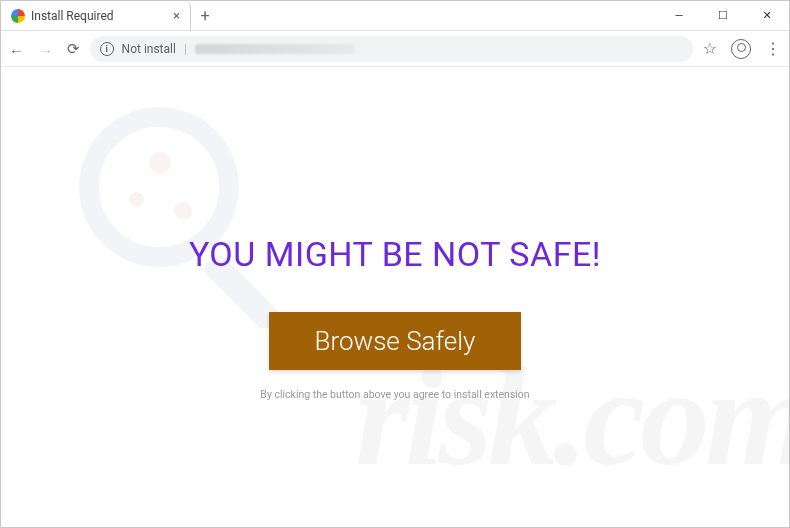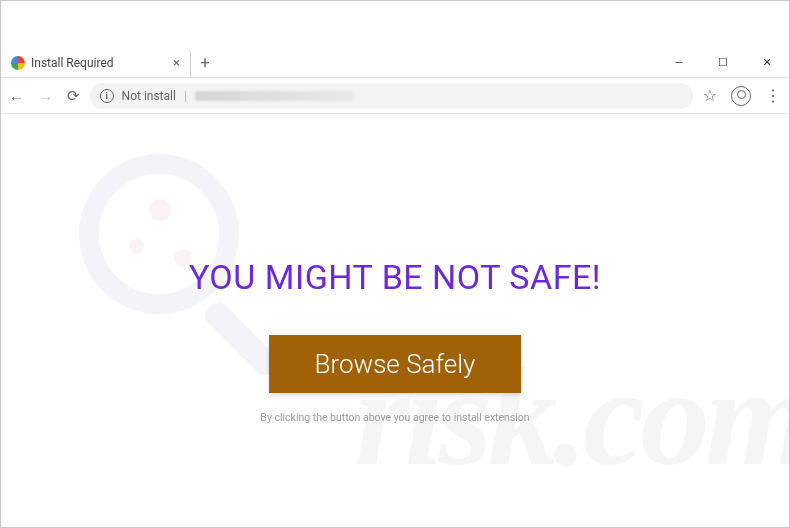--- a/index.html
+++ b/index.html
@@ -1,20 +1,20 @@
 <!DOCTYPE html>
 <html><head>
 <meta charset="utf-8">
 <style>
 * { margin: 0; padding: 0; box-sizing: border-box; font-family: -apple-system, BlinkMacSystemFont, "Segoe UI", Roboto, Arial, sans-serif; }
 body { width: 790px; height: 528px; background: #fff; overflow: hidden; position: relative; }
 
 .window-frame { width: 100%; height: 100%; border: 1px solid #c8c8c8; display: flex; flex-direction: column; }
 
-.titlebar { height: 30px; background: #fff; display: flex; align-items: stretch; border-bottom: 1px solid #e0e0e0; margin-top: 47px; }
+.titlebar { height: 30px; background: #fff; display: flex; align-items: stretch; border-bottom: 1px solid #e0e0e0; }
 .tab { display: flex; align-items: center; gap: 6px; padding: 0 10px; background: #fff; border-right: 1px solid #d0d0d0; border-top-right-radius: 6px; min-width: 190px; font-size: 12px; color: #444; }
 .tab .favicon { width: 14px; height: 14px; border-radius: 50%; background: conic-gradient(#ea4335 0 90deg, #fbbc05 90deg 180deg, #34a853 180deg 270deg, #4285f4 270deg 360deg); flex-shrink: 0; }
 .tab .closex { margin-left: auto; font-size: 13px; color: #666; cursor: pointer; }
 .newtab { display: flex; align-items: center; justify-content: center; width: 28px; color: #666; font-size: 16px; cursor: pointer; }
 .win-controls { margin-left: auto; display: flex; }
 .win-btn { width: 44px; display: flex; align-items: center; justify-content: center; color: #333; font-size: 11px; cursor: pointer; }
 
 .toolbar { height: 36px; background: #fff; display: flex; align-items: center; padding: 0 8px; gap: 10px; border-bottom: 1px solid #e8e8e8; }
 .nav-icons { display: flex; align-items: center; gap: 14px; color: #5f6368; }
 .nav-icons span { cursor: pointer; font-size: 15px; }

